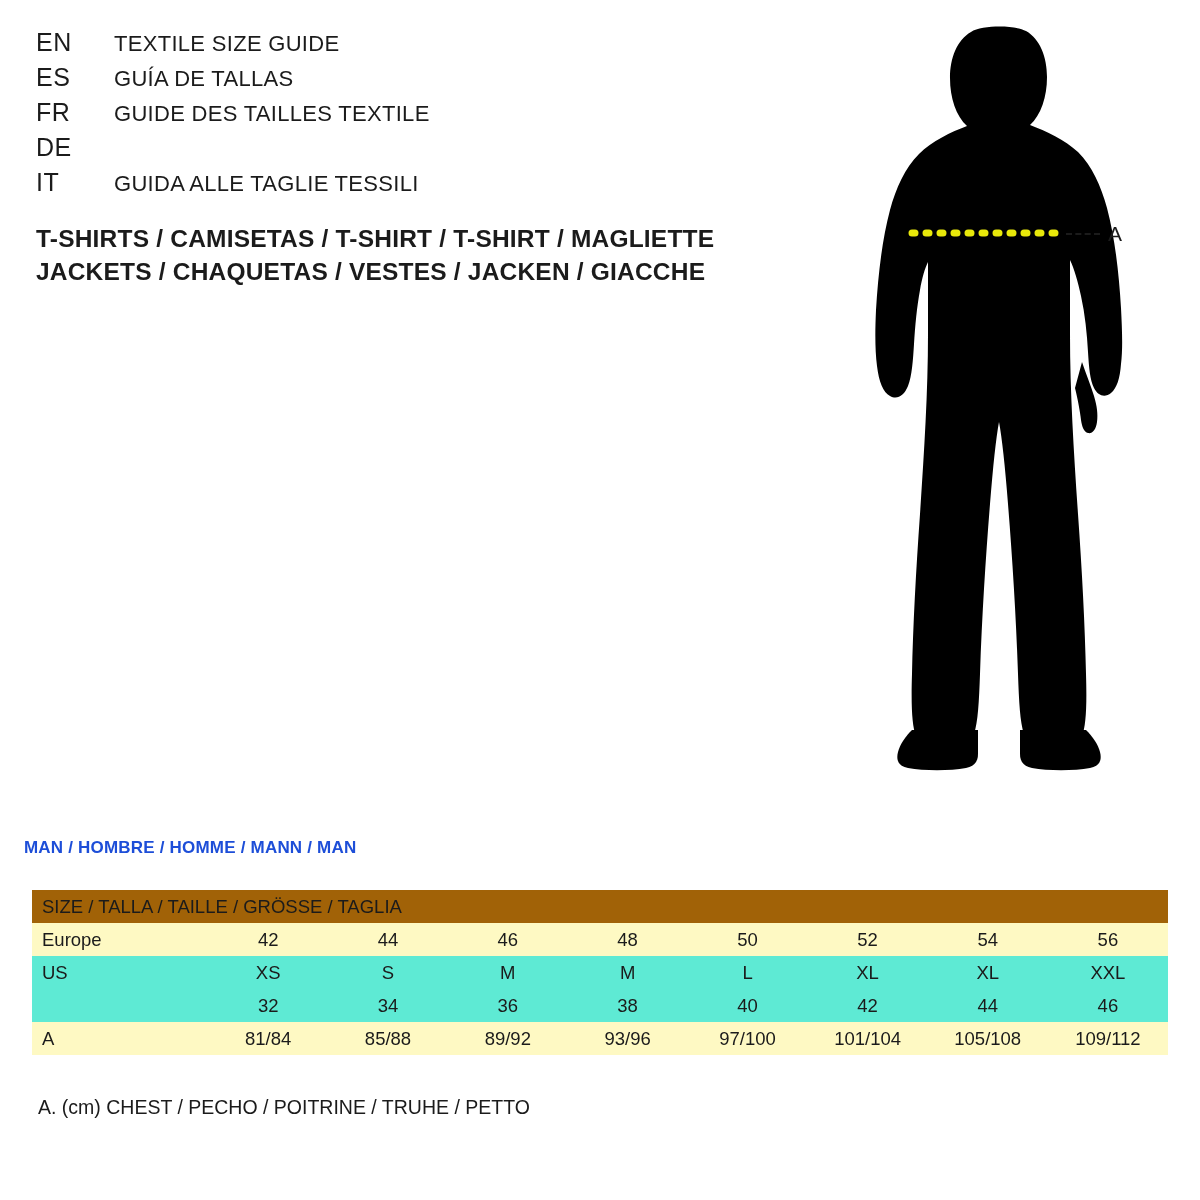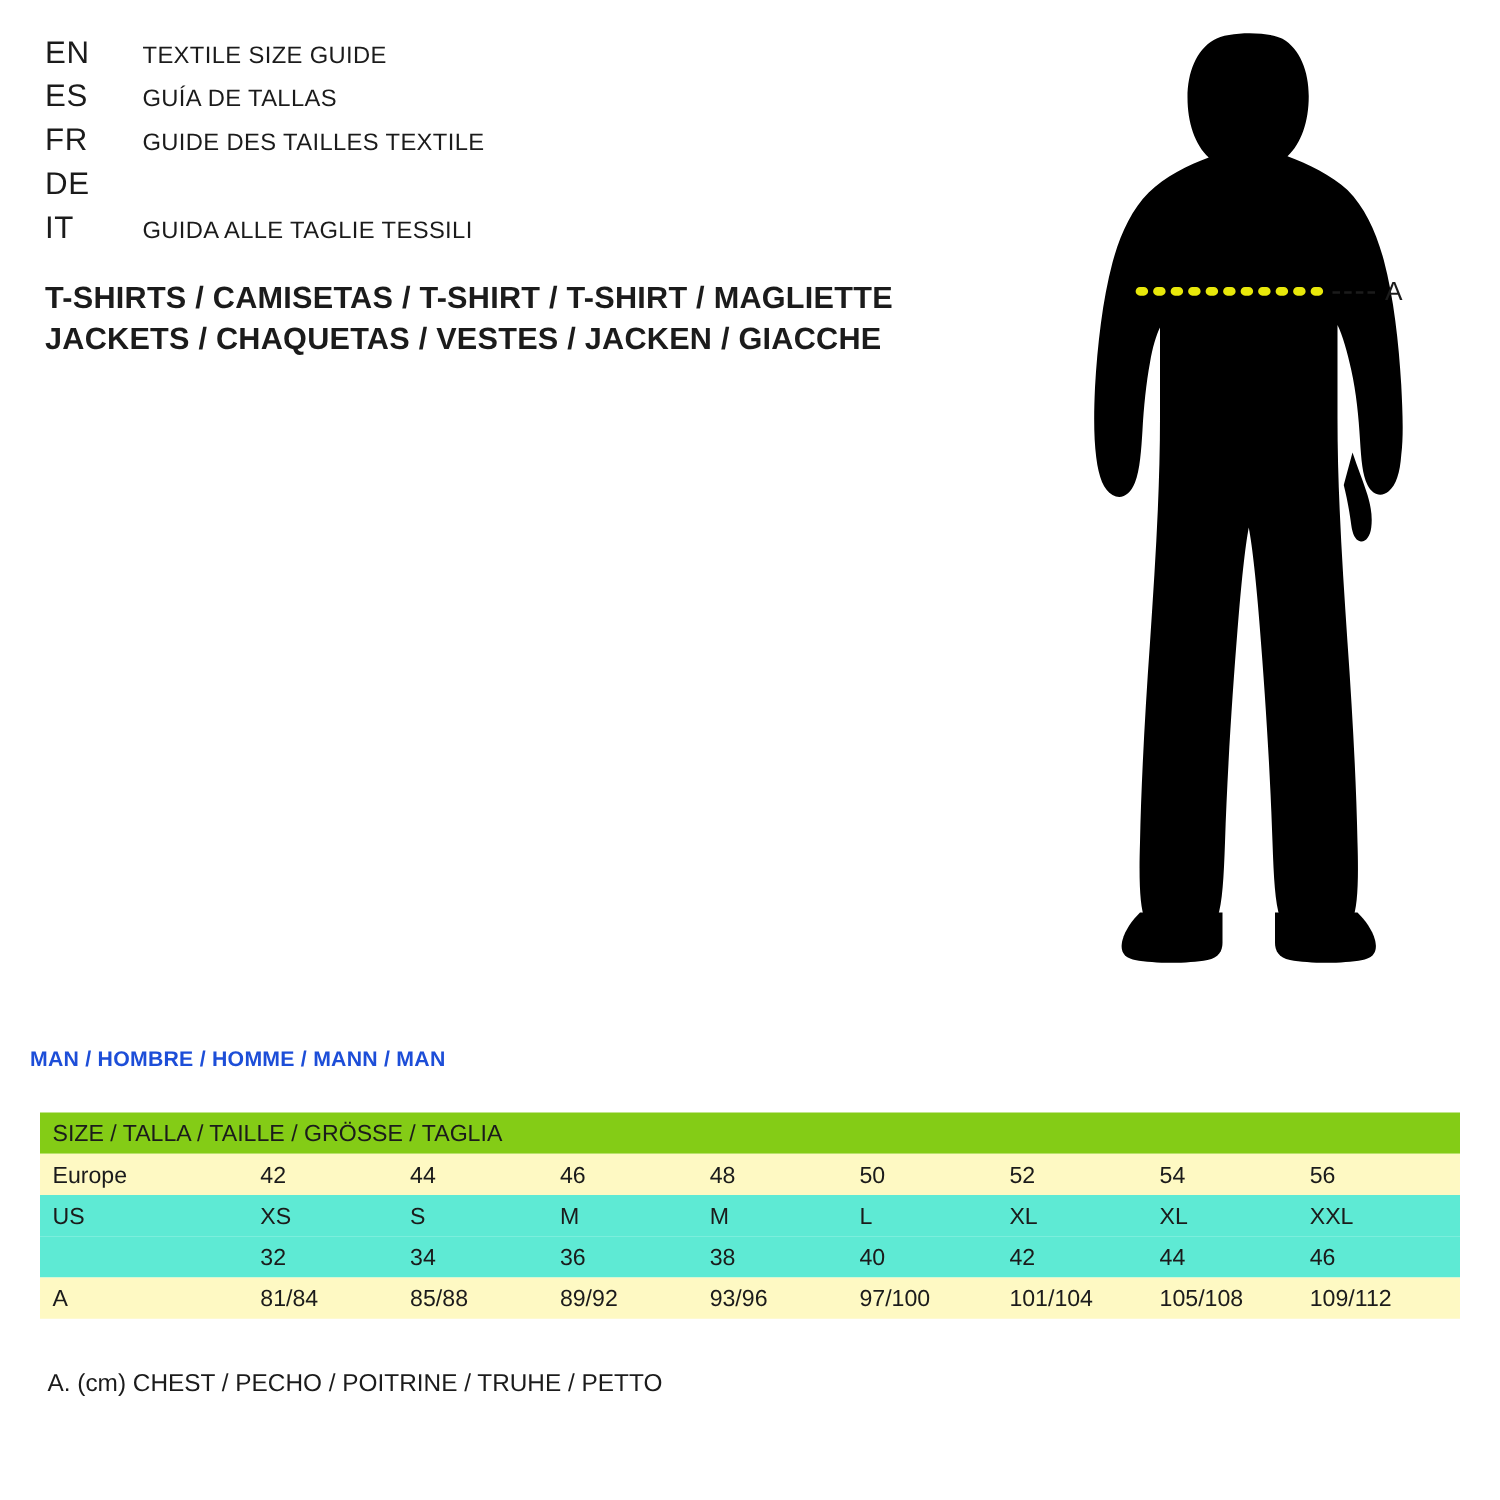--- a/index.html
+++ b/index.html
@@ -34,21 +34,21 @@
     align-items: baseline;
     height: 35px;
   }
   .lang-code {
     width: 78px;
     font-size: 25px;
     letter-spacing: 0.5px;
     color: #1b1b1b;
   }
   .lang-text {
-    font-size: 19px;
+    font-size: 22px;
     letter-spacing: 0.3px;
     color: #1b1b1b;
     white-space: nowrap;
   }
 
   .garment-lines {
     position: absolute;
     left: 36px;
     top: 222px;
   }
@@ -106,33 +106,33 @@
     border-collapse: collapse;
     font-size: 18.5px;
     color: #1b1b1b;
   }
   table.size-table td {
     height: 33px;
     padding: 0;
     vertical-align: middle;
   }
   .row-head td {
-    background: #84cc16;
+    background: #a16207;
     font-size: 18.5px;
   }
   .row-shade td { background: #5eead4; }
   .row-plain td { background: #fef9c3; }
 
   .cell-label {
     text-align: left;
     padding-left: 10px !important;
     width: 168px;
   }
   .cell-val {
-    text-align: left;
+    text-align: center;
     width: 121px;
   }
 
   .footnote {
     position: absolute;
     left: 38px;
     top: 1096px;
     font-size: 19.5px;
     color: #1b1b1b;
   }

